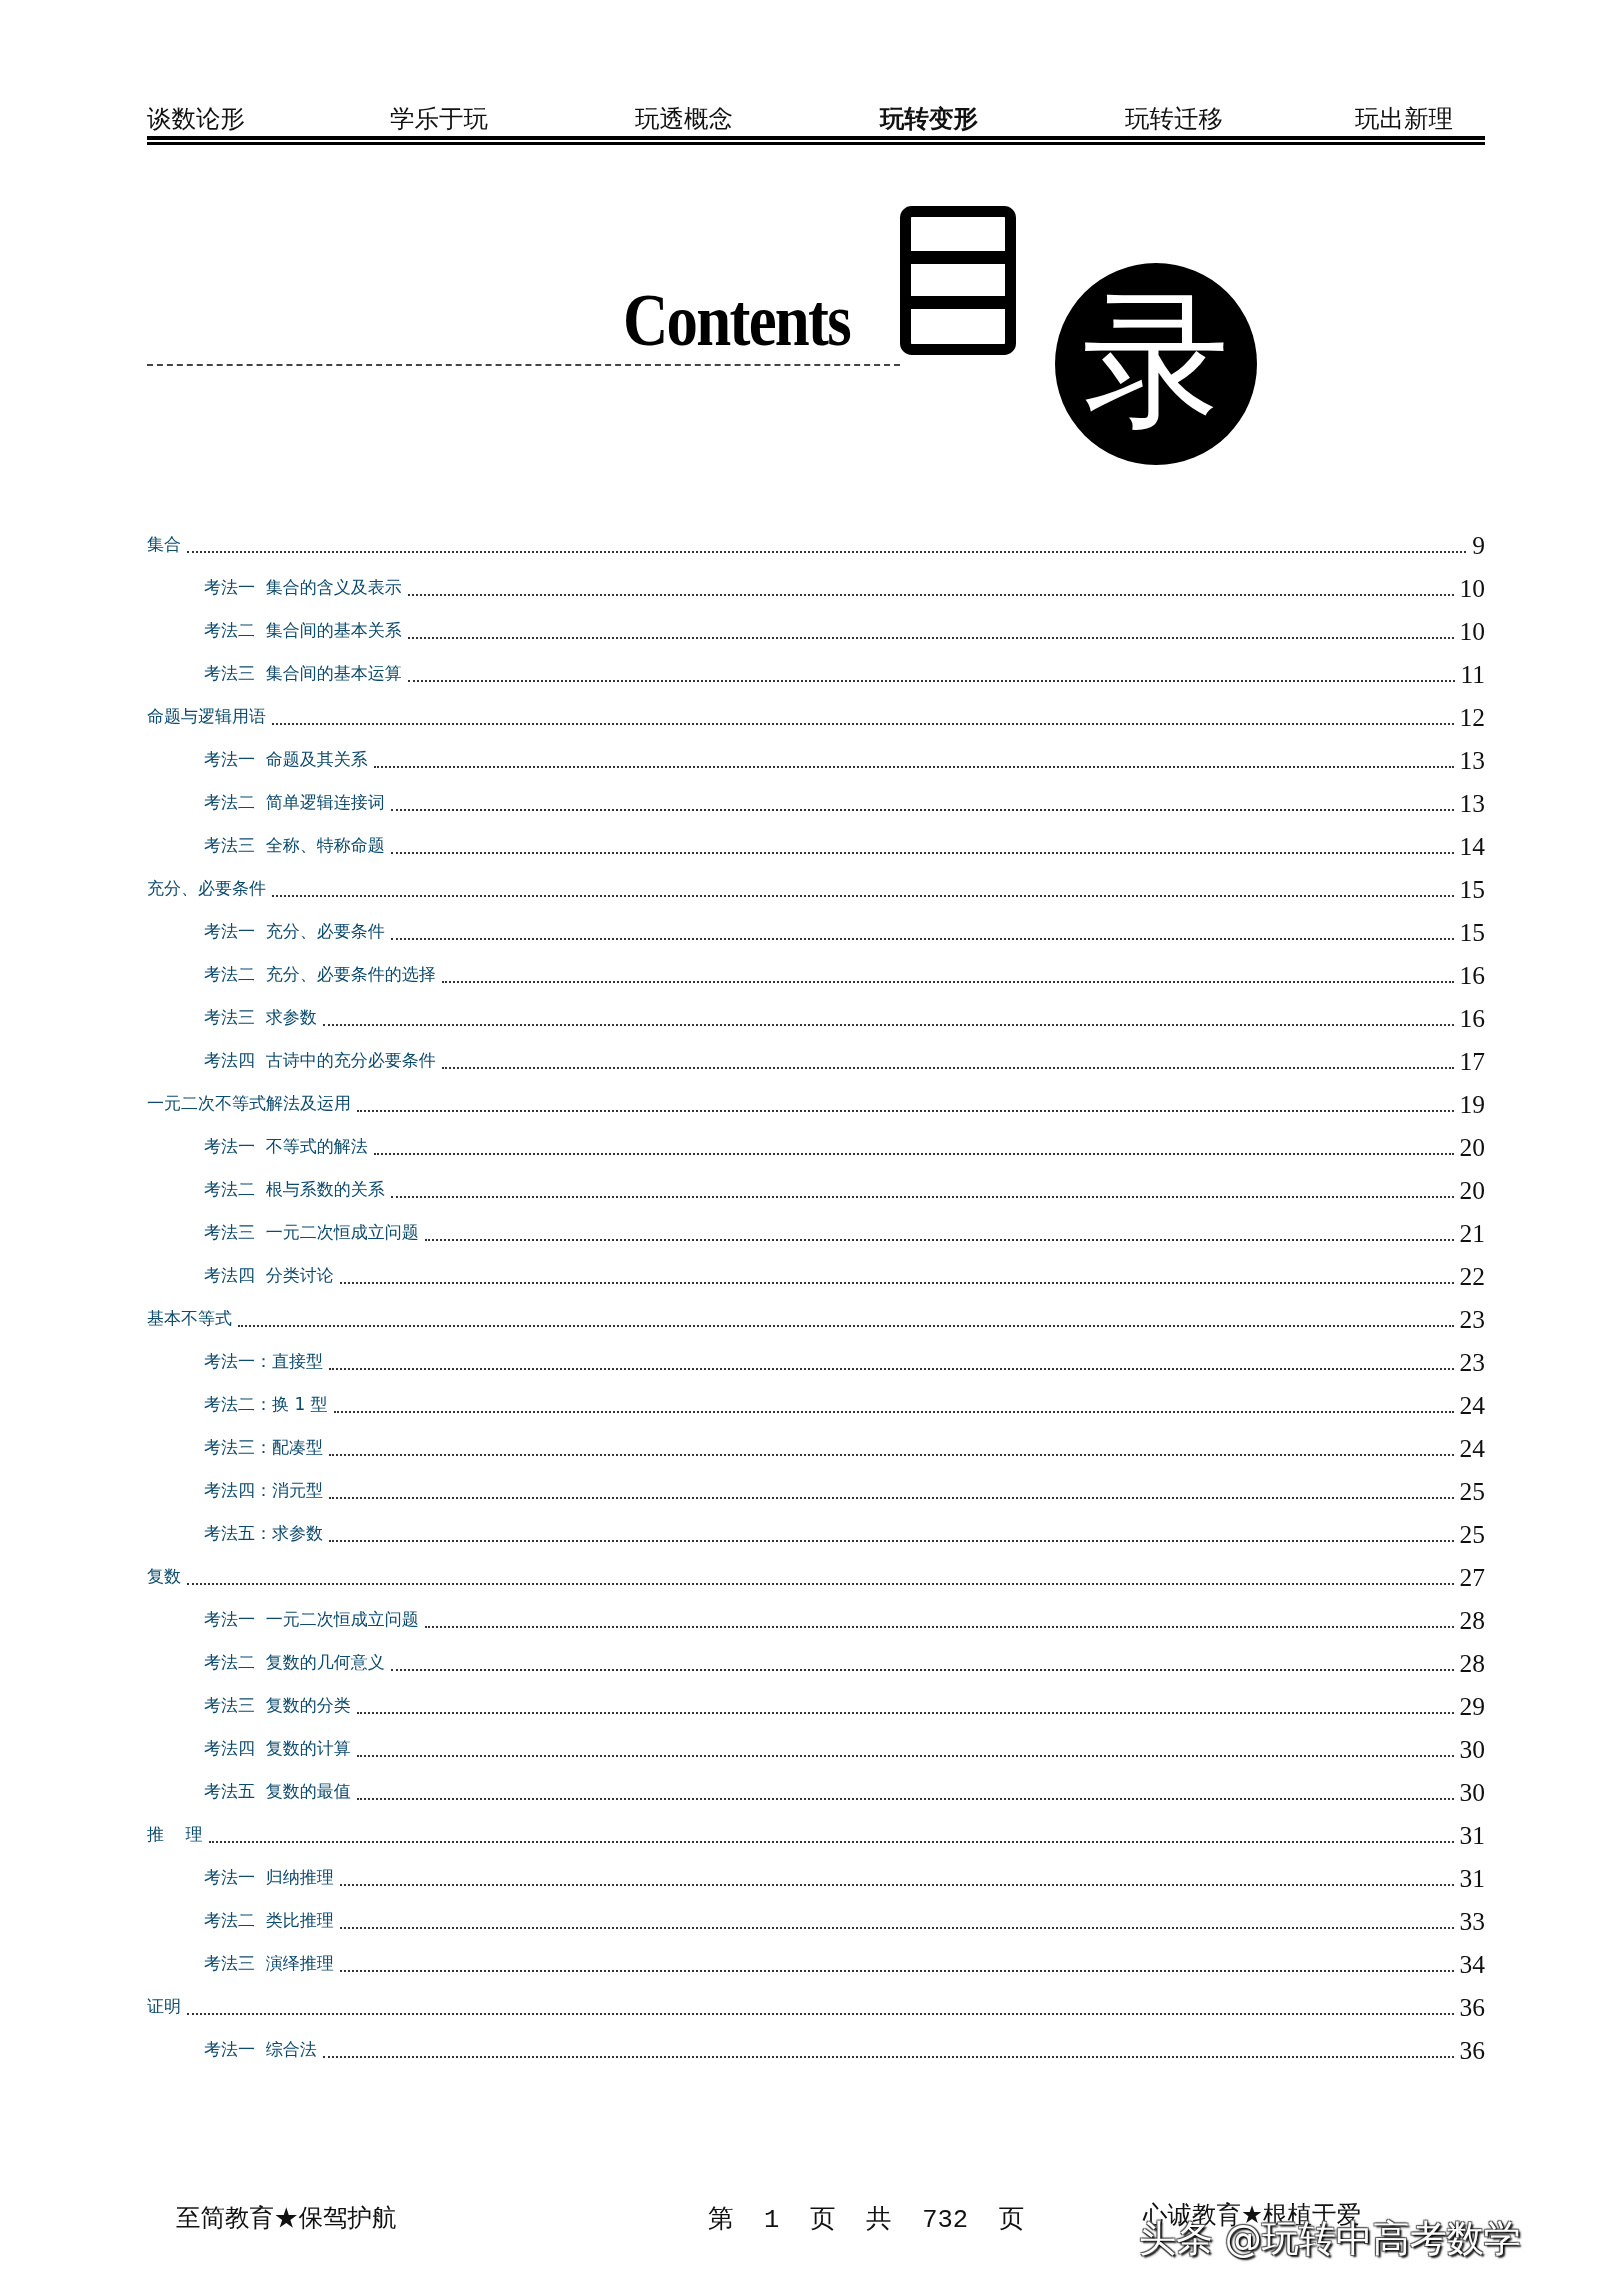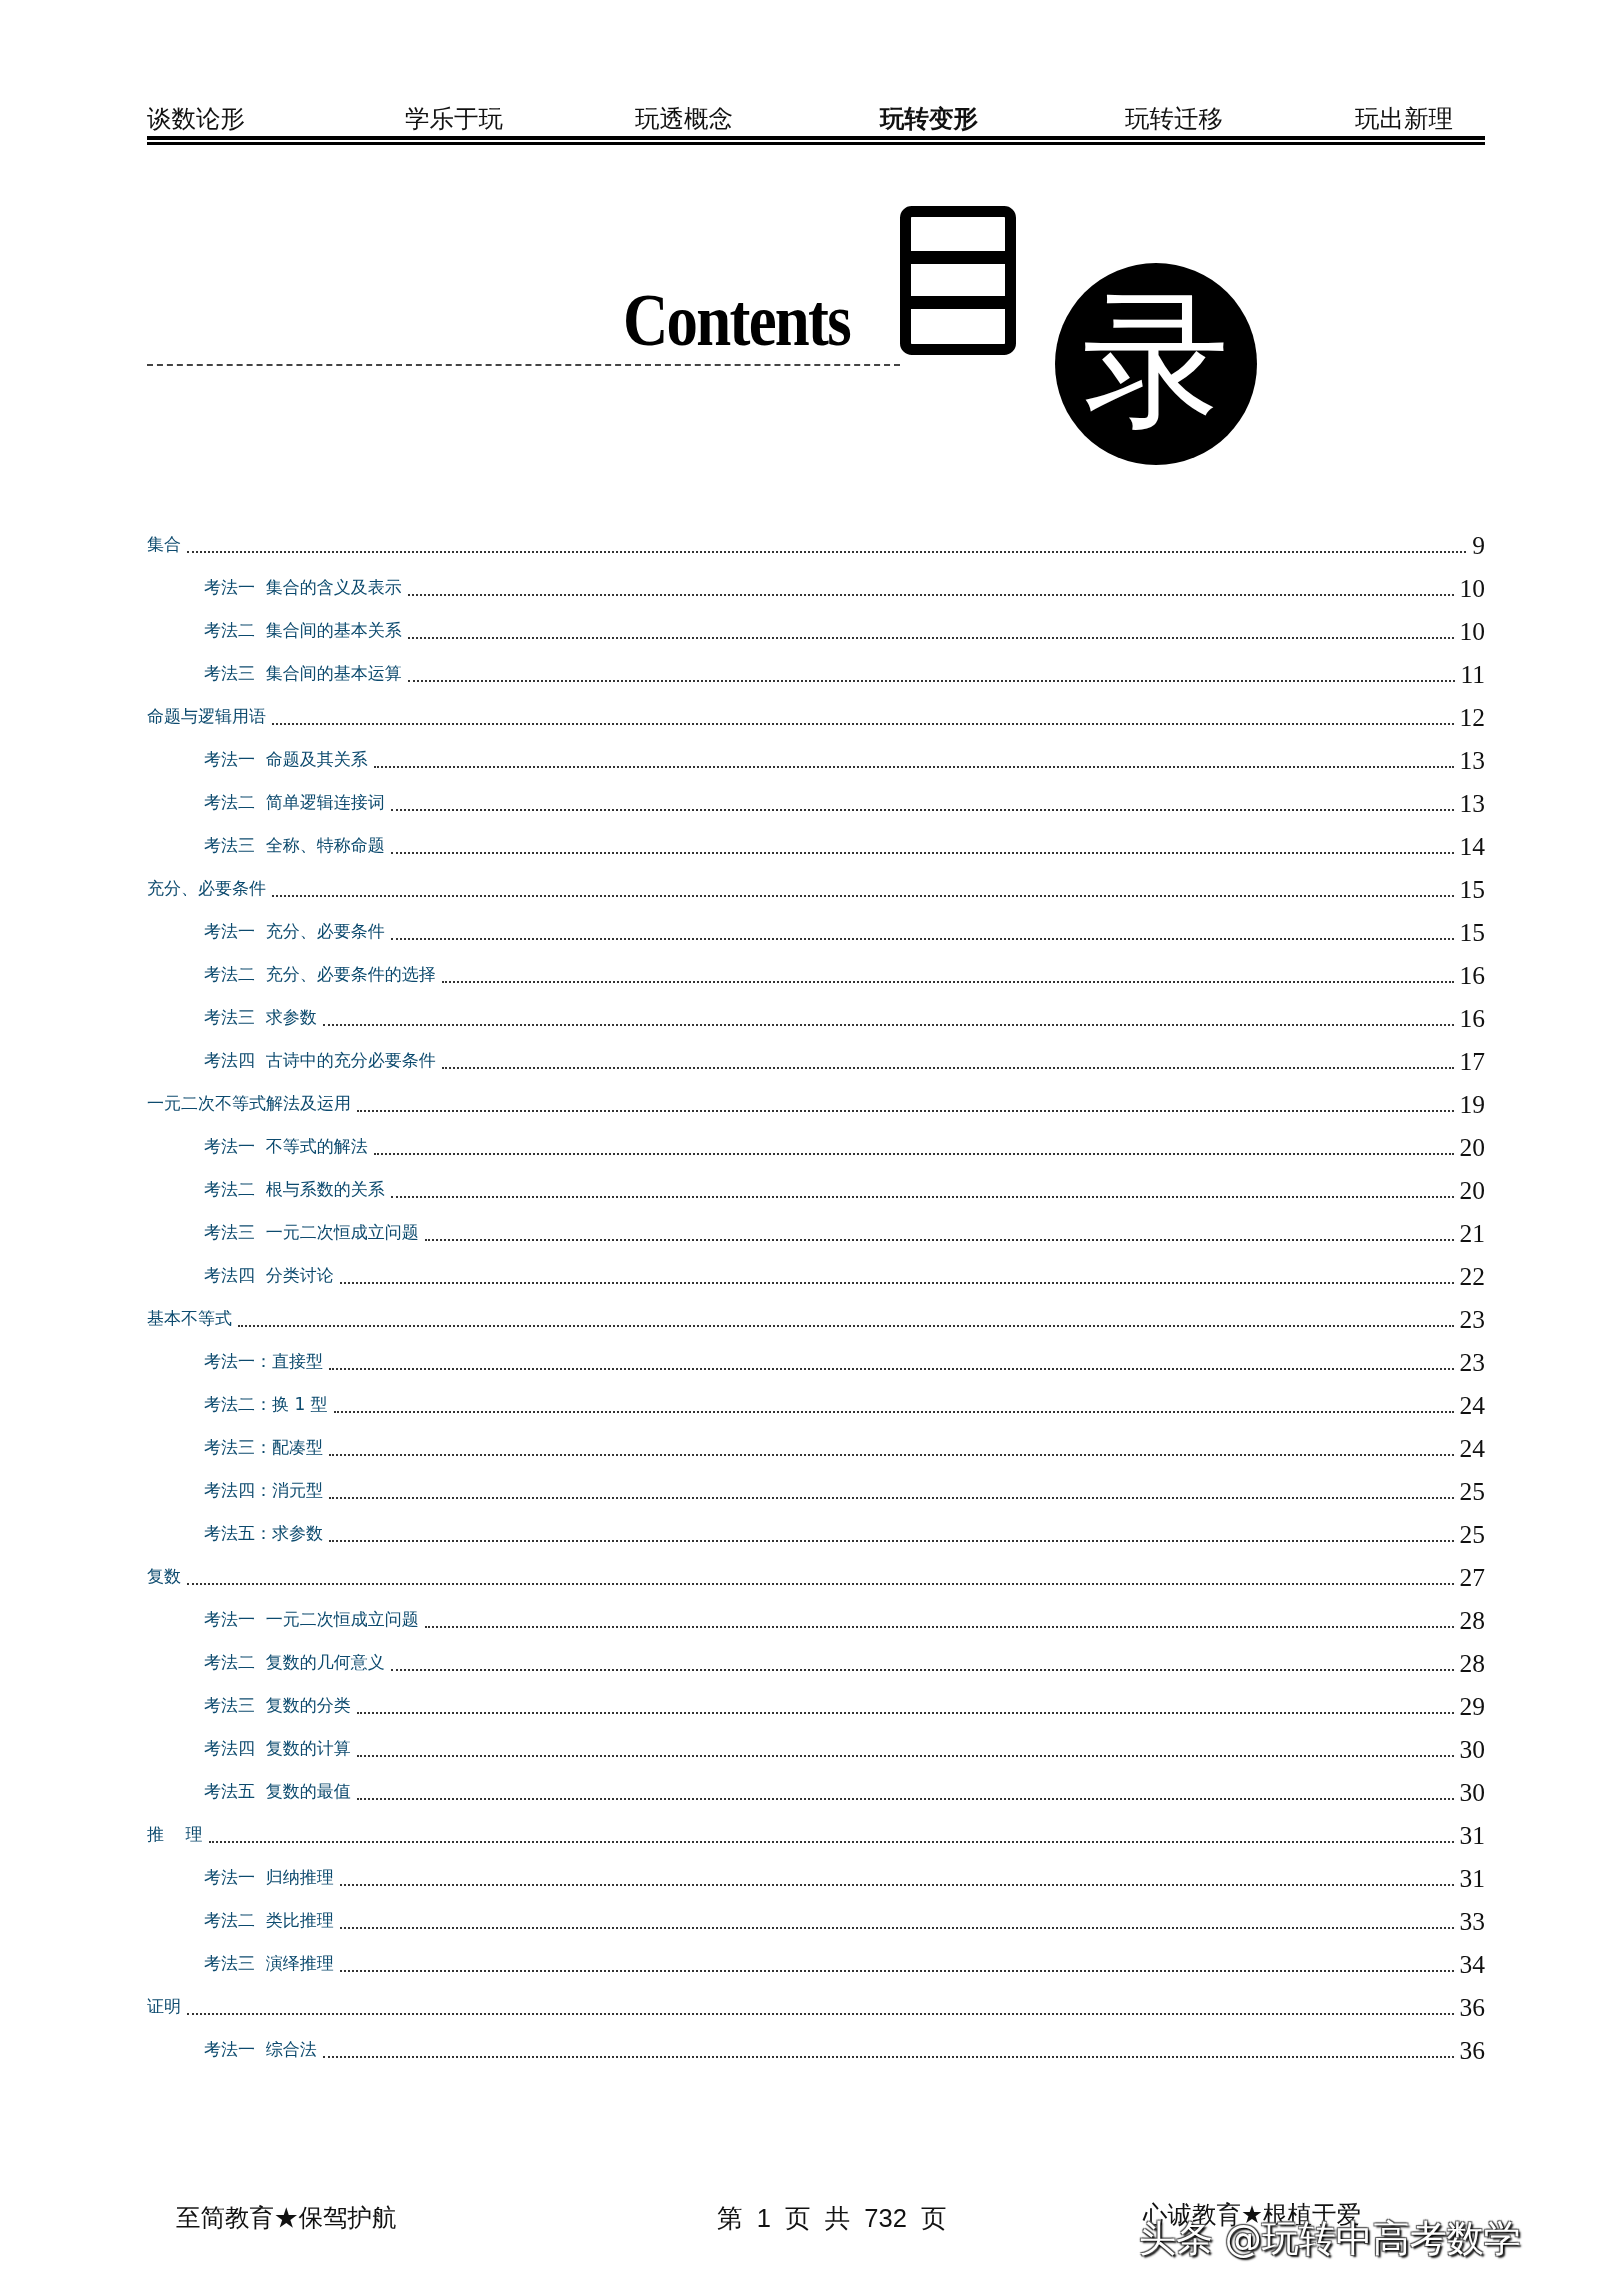--- a/index.html
+++ b/index.html
@@ -162,25 +162,24 @@
     top: 2201px;
     font-family: Liberation Serif, serif;
     font-size: 24.5px;
     color: #111;
     white-space: nowrap;
   }
   .footer-center {
     position: absolute;
     left: 708px;
     top: 2201px;
-    font-family: Liberation Sans, sans-serif;
+    font-family: Liberation Mono, monospace;
     font-size: 25.5px;
     color: #111;
     white-space: pre;
-    margin-left: 9px;
   }
   .footer-right {
     position: absolute;
     left: 1143px;
     top: 2198px;
     font-family: "DejaVu Sans", "Liberation Sans", sans-serif;
     font-size: 24.5px;
     color: #111;
     white-space: nowrap;
   }
@@ -195,21 +194,21 @@
     white-space: nowrap;
     text-shadow: 2px 2px 2px #000, -1px -1px 1px #555, 1px -1px 1px #555, -1px 1px 1px #555;
   }
 </style>
 </head>
 <body>
 
 <div class="page-header">
   <div class="header-items">
     <span class="header-item" style="left:0px;">谈数论形</span>
-    <span class="header-item" style="left:258px;">学乐于玩</span>
+    <span class="header-item" style="left:243px;">学乐于玩</span>
     <span class="header-item" style="left:488px;">玩透概念</span>
     <span class="header-item" style="left:733px;font-weight:bold;">玩转变形</span>
     <span class="header-item" style="left:978px;">玩转迁移</span>
     <span class="header-item" style="left:1208px;">玩出新理</span>
   </div>
   <div class="header-rule-thick"></div>
   <div class="header-rule-thin"></div>
 </div>
 
 <div class="title-word">Contents</div>

